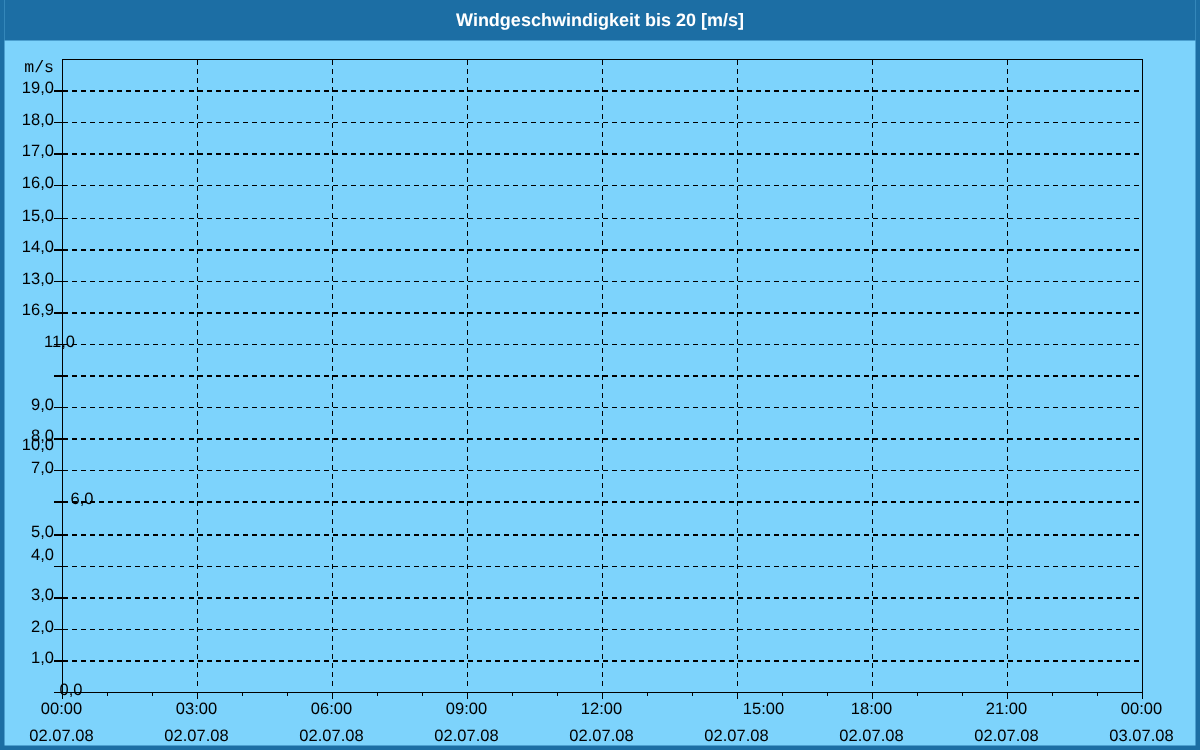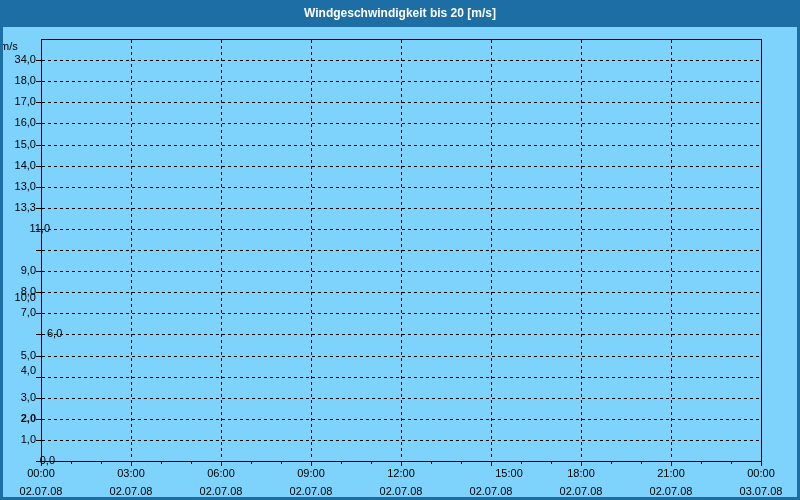--- a/index.html
+++ b/index.html
@@ -39,21 +39,21 @@
 
   .axis-label {
     position: absolute;
     font-size: 11px;
     color: #000000;
     white-space: nowrap;
   }
   .y-label { text-align: right; width: 36px; left: 0; height: 13px; line-height: 13px; }
   .x-time  { text-align: center; width: 60px; height: 14px; line-height: 14px; }
   .x-date  { text-align: center; width: 72px; height: 14px; line-height: 14px; }
-  .unit-label { width: 36px; left: 0; height: 13px; line-height: 13px; }
+  .unit-label { text-align: right; width: 36px; left: 0; height: 13px; line-height: 13px; font-family: Liberation Mono, monospace; }
 </style>
 </head>
 <body>
 
 <div class="window">
   <div class="titlebar">
     <span>Windgeschwindigkeit bis 20 [m/s]</span>
   </div>
 
   <div class="chart-area">
@@ -130,38 +130,38 @@
         <line x1="36" y1="102.5" x2="41" y2="102.5" stroke="#000000" stroke-width="1" shape-rendering="crispEdges"></line>
         <line x1="36" y1="81.5" x2="41" y2="81.5" stroke="#000000" stroke-width="1" shape-rendering="crispEdges"></line>
         <line x1="36" y1="60.5" x2="41" y2="60.5" stroke="#000000" stroke-width="1" shape-rendering="crispEdges"></line>
       </svg>
 
     <div class="axis-label unit-label" style="top:40px;">m/s</div>
 
     <div id="labels">
         <div class="axis-label y-label" style="top: 454px; margin-left: 19px;">0,0</div>
         <div class="axis-label y-label" style="top: 433px;">1,0</div>
-        <div class="axis-label y-label" style="top: 412px; font-weight: bold;">2,0</div>
+        <div class="axis-label y-label" style="top: 412px;">2,0</div>
         <div class="axis-label y-label" style="top: 391px;">3,0</div>
         <div class="axis-label y-label" style="top: 364px;">4,0</div>
         <div class="axis-label y-label" style="top: 349px;">5,0</div>
         <div class="axis-label y-label" style="top: 327px; padding-left: 47px;">6,0</div>
         <div class="axis-label y-label" style="top: 306px;">7,0</div>
         <div class="axis-label y-label" style="top: 285px;">8,0</div>
         <div class="axis-label y-label" style="top: 264px;">9,0</div>
         <div class="axis-label y-label" style="top: 243px; margin-top: 48px;">10,0</div>
         <div class="axis-label y-label" style="top: 222px; margin-left: 14px;">11,0</div>
-        <div class="axis-label y-label" style="top: 201px;">13,3</div>
+        <div class="axis-label y-label" style="top: 201px;">16,9</div>
         <div class="axis-label y-label" style="top: 180px;">13,0</div>
         <div class="axis-label y-label" style="top: 159px;">14,0</div>
         <div class="axis-label y-label" style="top: 138px;">15,0</div>
         <div class="axis-label y-label" style="top: 116px;">16,0</div>
         <div class="axis-label y-label" style="top: 95px;">17,0</div>
         <div class="axis-label y-label" style="top: 74px;">18,0</div>
-        <div class="axis-label y-label" style="top: 53px;">34,0</div>
+        <div class="axis-label y-label" style="top: 53px;">19,0</div>
         <div class="axis-label x-time" style="left: 11px; top: 466px;">00:00</div>
         <div class="axis-label x-date" style="left: 5px; top: 484px;">02.07.08</div>
         <div class="axis-label x-time" style="left: 101px; top: 466px;">03:00</div>
         <div class="axis-label x-date" style="left: 95px; top: 484px;">02.07.08</div>
         <div class="axis-label x-time" style="left: 191px; top: 466px;">06:00</div>
         <div class="axis-label x-date" style="left: 185px; top: 484px;">02.07.08</div>
         <div class="axis-label x-time" style="left: 281px; top: 466px;">09:00</div>
         <div class="axis-label x-date" style="left: 275px; top: 484px;">02.07.08</div>
         <div class="axis-label x-time" style="left: 371px; top: 466px;">12:00</div>
         <div class="axis-label x-date" style="left: 365px; top: 484px;">02.07.08</div>

